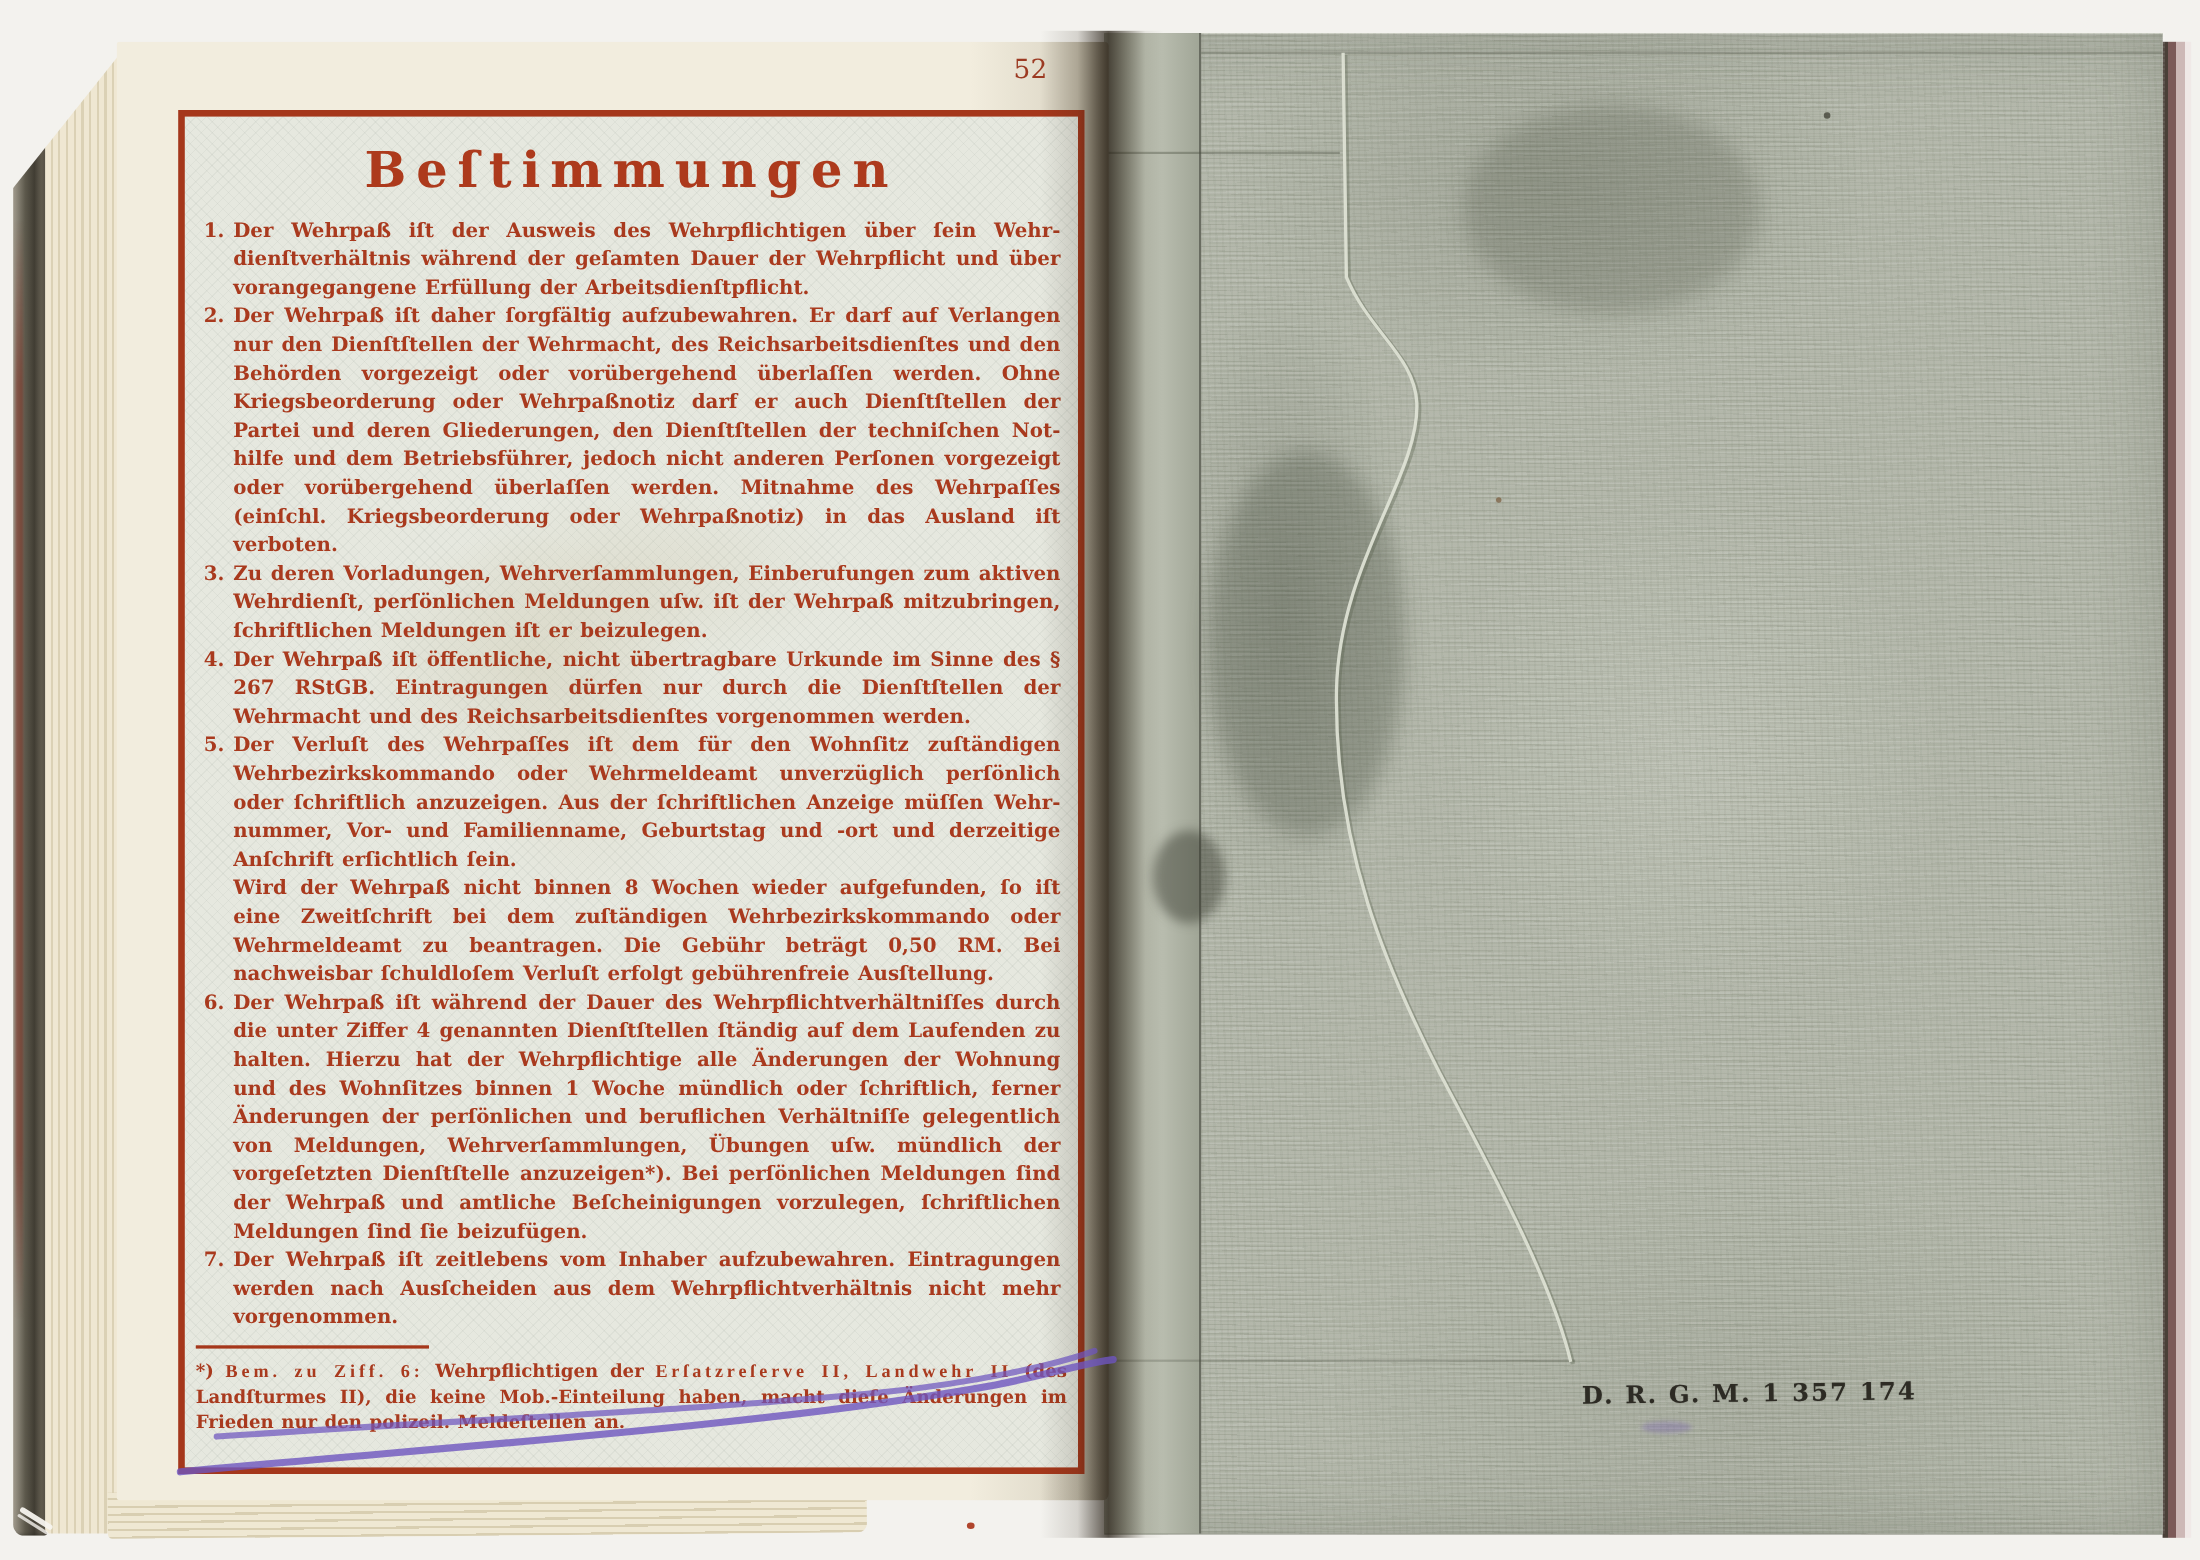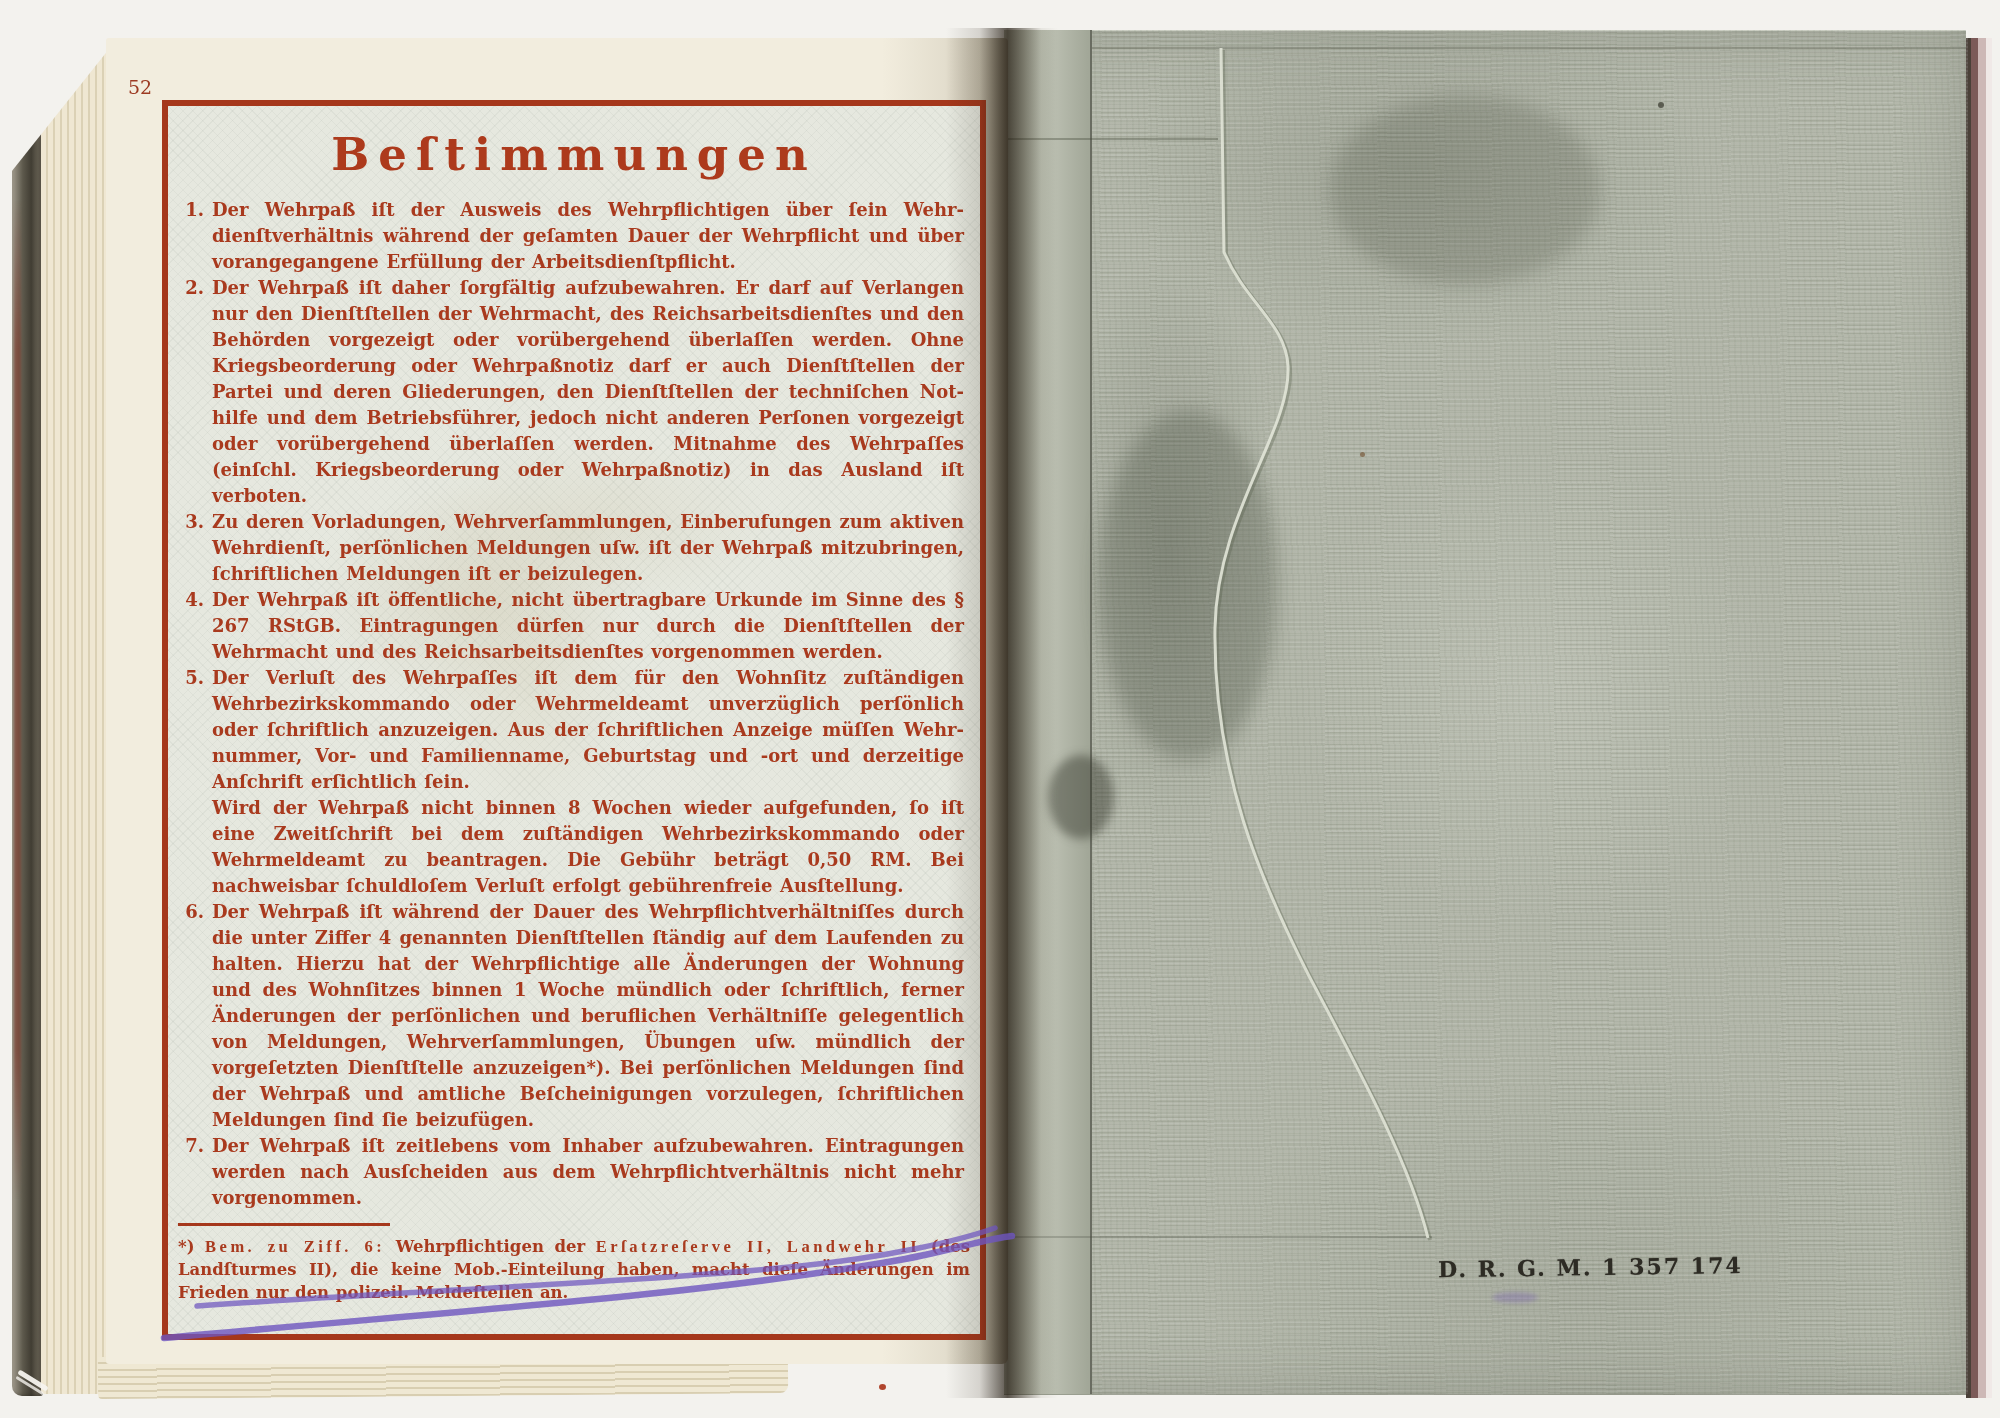--- a/index.html
+++ b/index.html
@@ -99,22 +99,22 @@
     background:rgba(245,243,238,.95);transform:rotate(32deg);box-shadow:0 6px 0 -1px rgba(245,243,238,.8);
   }
   .left-page{
     position:absolute;left:106px;top:38px;width:902px;height:1326px;
     background:
       linear-gradient(to right, rgba(0,0,0,0) 0 86%, rgba(120,110,86,.12) 93%, rgba(95,86,62,.38) 98%, rgba(70,62,42,.55) 100%),
       #f2edde;
     border-radius:3px 4px 6px 3px;
   }
   .page-number{
-    position:absolute;left:22px;top:38px;width:824px;text-align:left;
-    font-size:19px;color:#9c3a22;font-weight:normal;
+    position:absolute;left:22px;top:11px;width:824px;text-align:right;
+    font-size:24px;color:#9c3a22;font-weight:normal;
   }
   .frame{
     position:absolute;left:22px;top:62px;width:824px;height:1240px;box-sizing:border-box;
     border:6px solid #a5371b;
     background-color:#e6e8df;
     background-image:
       radial-gradient(ellipse 230px 160px at 38% 40%, rgba(196,188,156,.30), rgba(0,0,0,0) 70%),
       radial-gradient(ellipse 260px 120px at 52% 34%, rgba(196,188,156,.22), rgba(0,0,0,0) 70%),
       radial-gradient(ellipse 150px 190px at 45% 48%, rgba(206,198,168,.20), rgba(0,0,0,0) 70%),
       repeating-linear-gradient(45deg, rgba(148,158,148,.10) 0 1px, rgba(0,0,0,0) 1px 7px),

